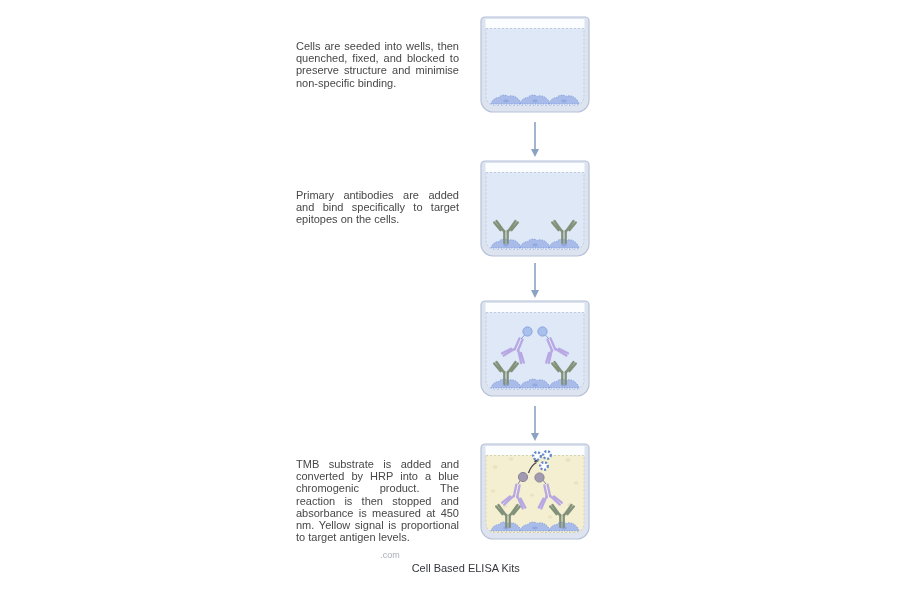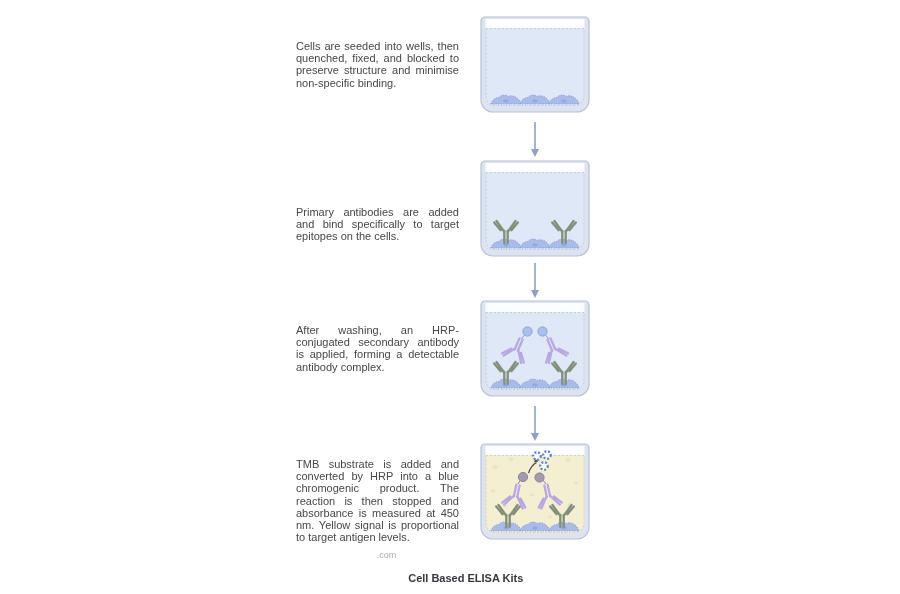--- a/index.html
+++ b/index.html
@@ -38,22 +38,22 @@
   .dot{fill:var(--dot-fill);}
 
   .footer{position:absolute;left:0;right:0;top:552px;display:flex;justify-content:center;align-items:flex-start;}
   .brand{display:flex;flex-direction:column;align-items:flex-end;}
   .brand-name{
     font-size:26px;line-height:26px;font-weight:bold;letter-spacing:-0.5px;
     color:var(--brand-blue);
   }
   .brand-tld{font-size:9px;line-height:9px;color:var(--brand-gray);margin-top:-1px;margin-right:2px;text-align:center;}
   .tagline{
-    font-size:11px;font-weight:bold;color:var(--tagline-text);
-    margin-left:10px;margin-top:20px;
+    font-size:11px;font-weight:normal;color:var(--tagline-text);
+    margin-left:10px;margin-top:10px;
   }
 </style>
 </head>
 <body>
 
 <div class="canvas">
 
   <svg width="0" height="0" style="position:absolute" aria-hidden="true">
     <defs>
       <g id="cell">
@@ -65,22 +65,21 @@
         <path stroke-width="2.3" d="M-1.9,-11.5 L-9.5,-22 M-5.4,-12.8 L-11.8,-20.6"></path>
         <path stroke-width="2.3" d="M1.9,-11.5 L9.5,-22 M5.4,-12.8 L11.8,-20.6"></path>
       </g>
       <g id="gear">
           <circle r="3.8"></circle>
         </g>
     </defs>
   </svg>
 
   <p class="desc" style="top:40px">Cells are seeded into wells, then quenched, fixed, and blocked to preserve structure and minimise non-specific binding.</p>
-  <p class="desc" style="top:206px">Primary antibodies are added and bind specifically to target epitopes on the cells.</p>
-  <p class="desc" style="top:324px">After washing, an HRP-conjugated secondary antibody is applied, forming a detectable antibody complex.</p>
+  <p class="desc" style="top:189px">Primary antibodies are added and bind specifically to target epitopes on the cells.</p>
   <p class="desc" style="top:458px">TMB substrate is added and converted by HRP into a blue chromogenic product. The reaction is then stopped  and absorbance is measured at 450 nm. Yellow signal is proportional to target antigen levels.</p>
 
   <svg class="well" style="top:16px" viewBox="0 0 110 97">
     <path class="wall" d="M5,1 h100 a4,4 0 0 1 4,4 v79 a12,12 0 0 1 -12,12 H13 a12,12 0 0 1 -12,-12 V5 a4,4 0 0 1 4,-4 z"></path>
     <rect class="rim" x="5.5" y="3" width="99" height="9.5"></rect>
     <path class="lq-b" d="M6,12.5 h98 v68 a9,9 0 0 1 -9,9 h-80 a9,9 0 0 1 -9,-9 z"></path>
     <g>
       <use href="#cell" transform="translate(26,88)"></use>
       <use href="#cell" transform="translate(55,88)"></use>
       <use href="#cell" transform="translate(84,88)"></use>

